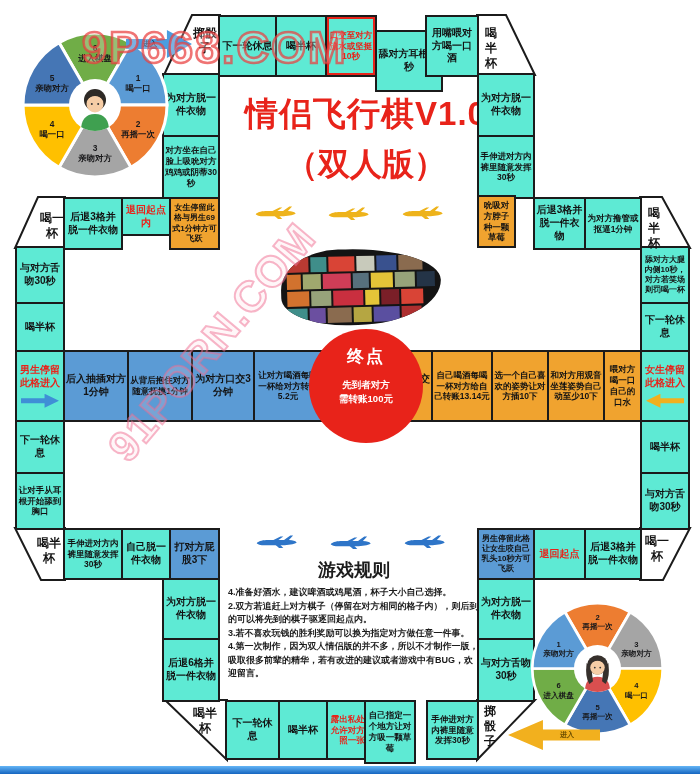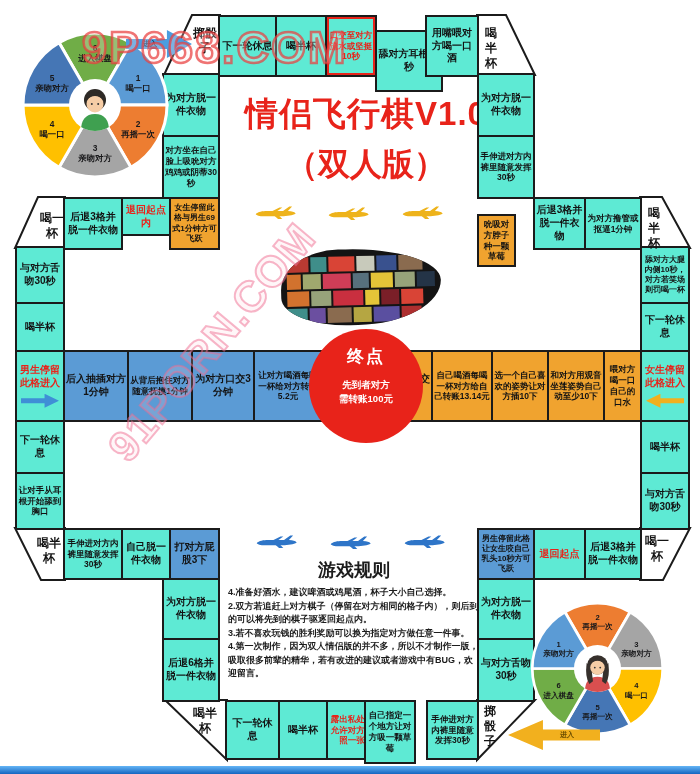--- a/index.html
+++ b/index.html
@@ -95,21 +95,21 @@
 
   <div class="cell" style="left:162px;top:73px;width:58px;height:64px">为对方脱一件衣物</div>
   <div class="cell sm" style="left:162px;top:135px;width:58px;height:64px">对方坐在自己脸上吸吮对方鸡鸡或阴蒂30秒</div>
   <div class="cell" style="left:477px;top:73px;width:58px;height:64px">为对方脱一件衣物</div>
   <div class="cell sm" style="left:477px;top:135px;width:58px;height:64px">手伸进对方内裤里随意发挥30秒</div>
 
   <div class="cell" style="left:63px;top:197px;width:60px;height:53px">后退3格并脱一件衣物</div>
   <div class="cell red" style="left:121px;top:197px;width:50px;height:39px">退回起点内</div>
   <div class="cell orange xs" style="left:169px;top:197px;width:51px;height:53px">女生停留此格与男生69式1分钟方可飞跃</div>
 
-  <div class="cell orange sm" style="left:477px;top:214px;width:39px;height:53px">吮吸对方脖子种一颗草莓</div>
+  <div class="cell orange sm" style="left:477px;top:195px;width:39px;height:53px">吮吸对方脖子种一颗草莓</div>
   <div class="cell" style="left:533px;top:197px;width:53px;height:53px">后退3格并脱一件衣物</div>
   <div class="cell sm" style="left:584px;top:197px;width:58px;height:53px">为对方撸管或抠逼1分钟</div>
 
   <div class="cell" style="left:15px;top:246px;width:50px;height:58px">与对方舌吻30秒</div>
   <div class="cell" style="left:15px;top:302px;width:50px;height:50px">喝半杯</div>
   <div class="cell" style="left:15px;top:420px;width:50px;height:54px">下一轮休息</div>
   <div class="cell sm" style="left:15px;top:472px;width:50px;height:58px">让对手从耳根开始舔到胸口</div>
 
   <div class="cell xs" style="left:640px;top:246px;width:50px;height:58px">舔对方大腿内侧10秒，对方若笑场则罚喝一杯</div>
   <div class="cell" style="left:640px;top:302px;width:50px;height:50px">下一轮休息</div>

